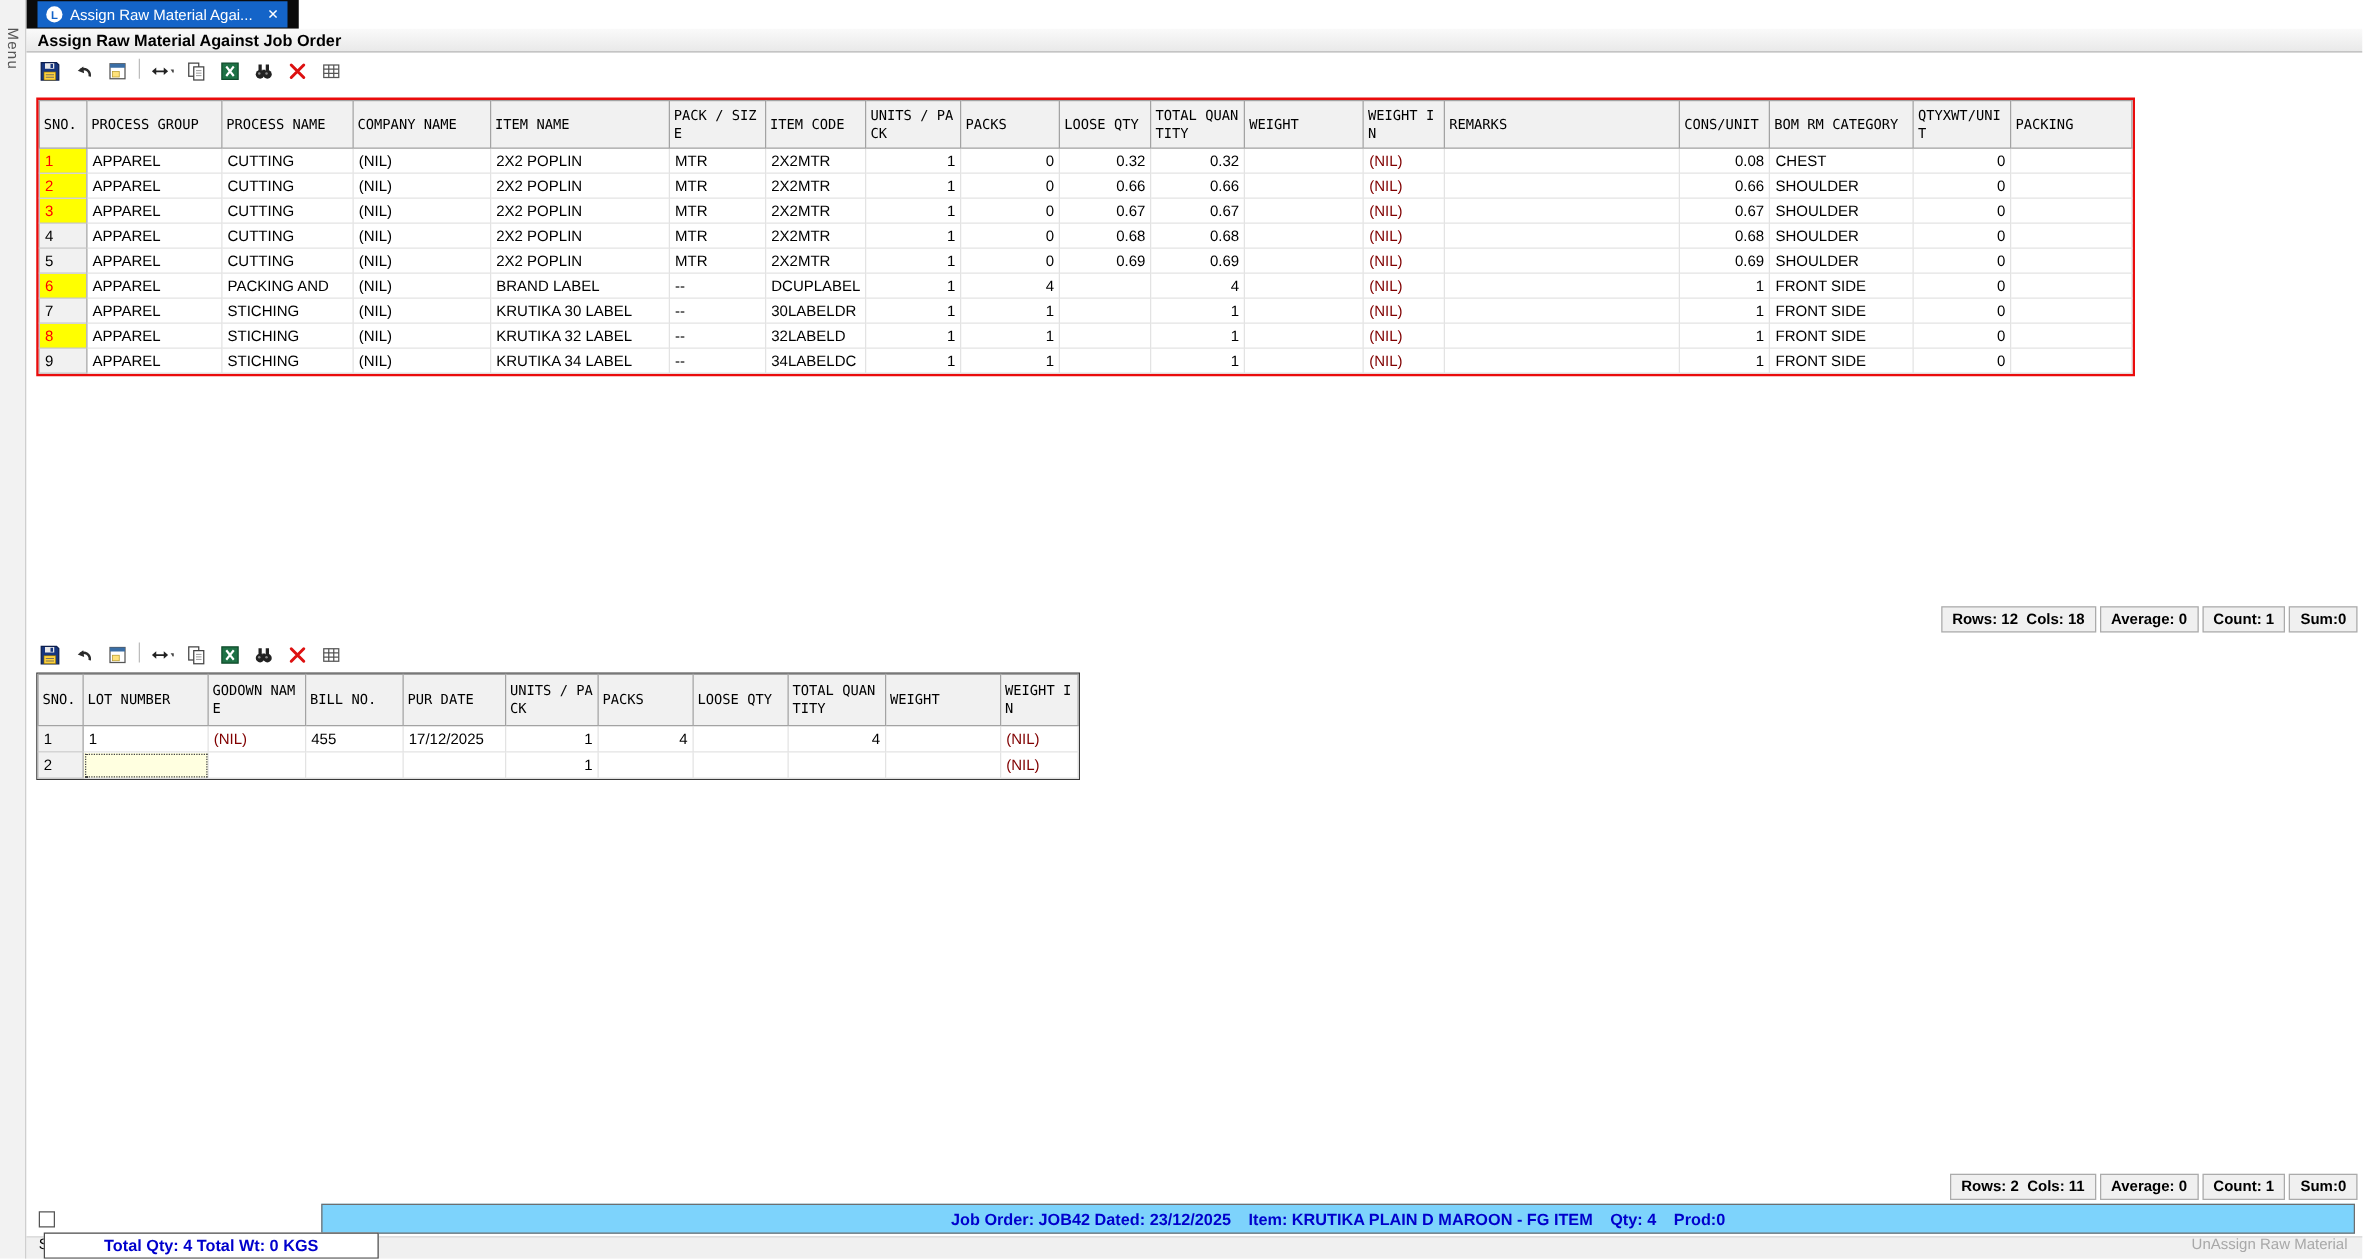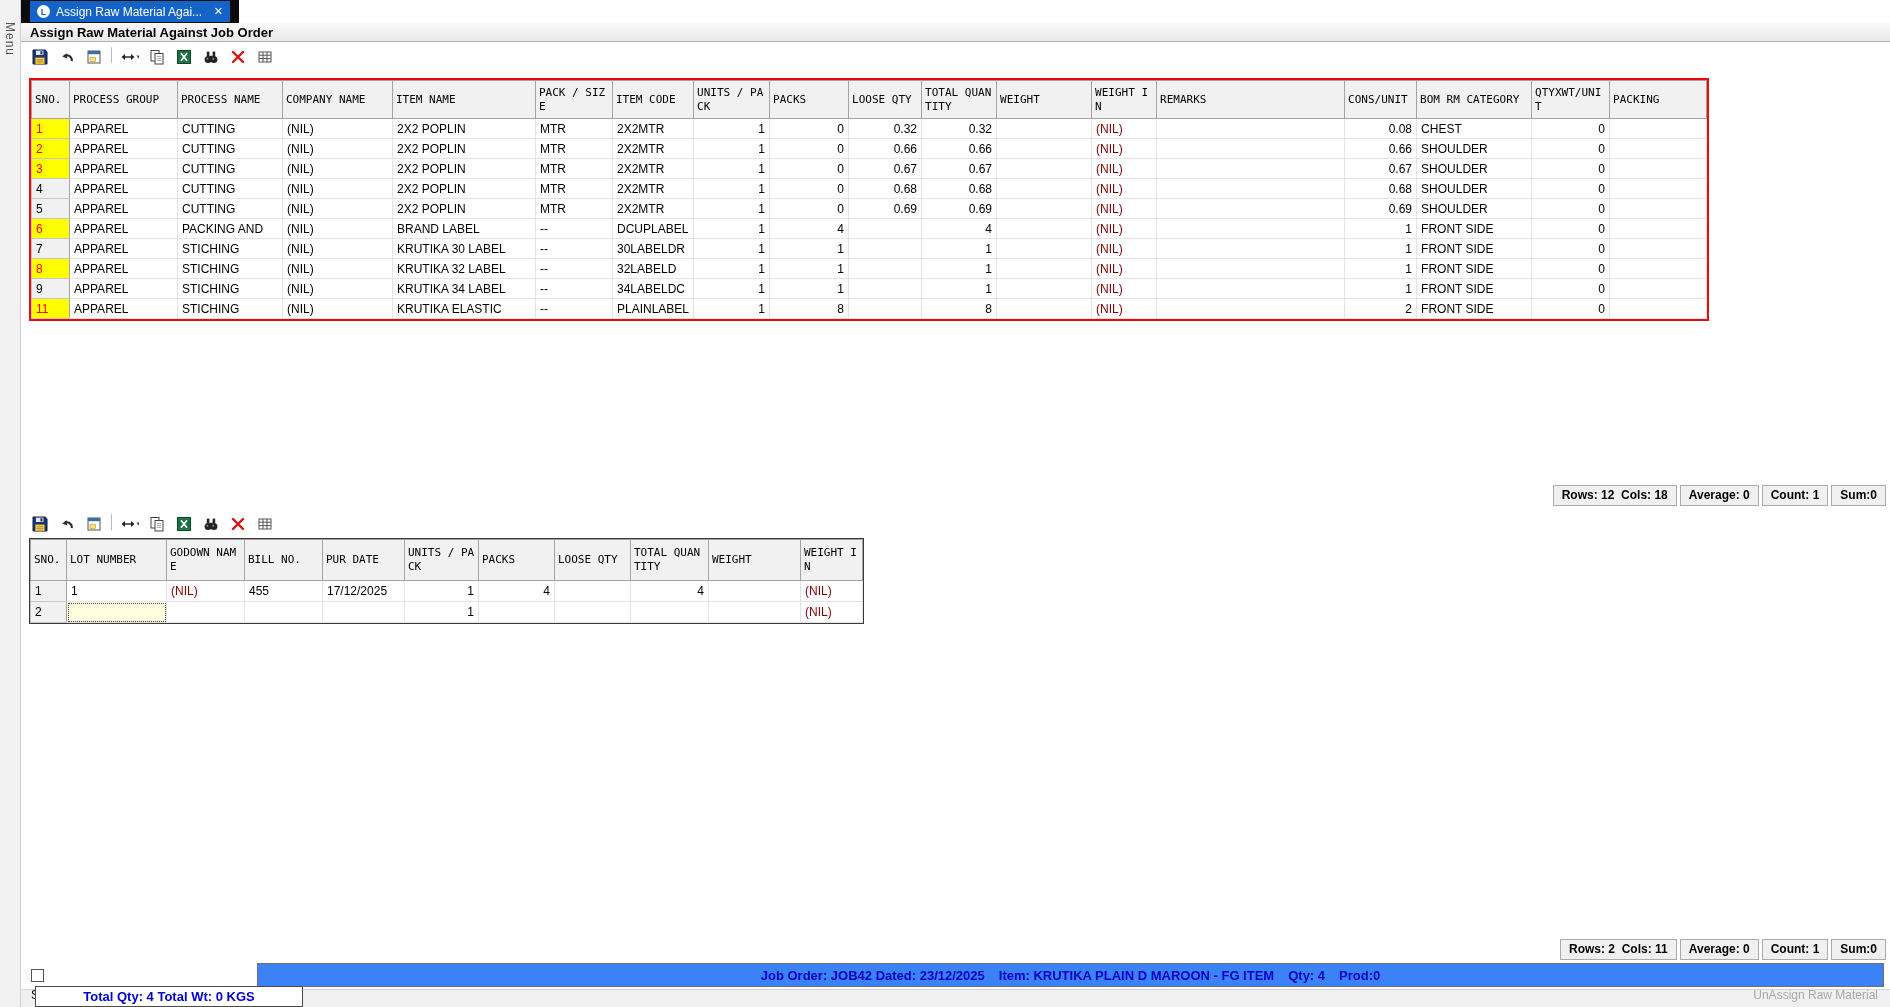--- a/index.html
+++ b/index.html
@@ -48,21 +48,21 @@
   td.maroon { color:#800000; }
   td.focus { background:#ffffe0; outline:1px dotted #444; outline-offset:-2px; }
   
   .statusbar { position:absolute; right:4px; display:flex; font-size:12px; }
   #status1 { top:485px; }
   #status2 { top:939px;text-align:right; }
   .seg { border:1px solid #ababab; background:#f0f0f0; padding:2px 8px 3px; margin-left:3px; white-space:nowrap;font-weight:bold; }
   
   .select-row { position:absolute; left:31px; top:969px; display:flex; gap:6px; font-size:12px;flex-direction:column; }
   .checkbox { width:13px; height:13px; border:1px solid #555; background:#fff; display:inline-block; }
-  .job-bar { position:absolute; left:257px; top:963px; width:1627px; height:24px; background:#3b82f6;
+  .job-bar { position:absolute; left:257px; top:963px; width:1627px; height:24px; background:#7dd3fc;
     border:1px solid #6e6e6e; display:flex; align-items:center; justify-content:center; gap:14px;
     color:#0000cc; font-weight:bold; font-size:13px; white-space:nowrap;text-align:center; }
   .bottom-strip { position:absolute; left:21px; top:989px; width:1869px; height:18px;
     background:#f0f0f0; border-top:1px solid #d6d6d6; }
   .totals-box { position:absolute; left:35px; top:986px; width:268px; height:21px; background:#fff;
     border:1px solid #4a4a4a; display:flex; align-items:center; justify-content:center;
     color:#0000cc; font-weight:bold; font-size:13px; }
   .buttons { position:absolute; right:8px; top:988px; height:24px; display:flex; align-items:center; gap:16px; font-size:12px;flex-direction:column; }
   .btn-unassign { color:#a8a8a8; padding:0 4px; }
   .save-box { border:2px solid #ea0c0c; padding:1px 27px 2px; background:#f0f0f0; }
@@ -440,40 +440,20 @@
           <td class="num"></td>
           <td class="num">1</td>
           <td></td>
           <td class="maroon">(NIL)</td>
           <td></td>
           <td class="num">1</td>
           <td>FRONT SIDE</td>
           <td class="num">0</td>
           <td></td>
         </tr>
-        <tr class="hl">
-          <td class="sno">11</td>
-          <td>APPAREL</td>
-          <td>STICHING</td>
-          <td>(NIL)</td>
-          <td>KRUTIKA ELASTIC</td>
-          <td>--</td>
-          <td>PLAINLABEL</td>
-          <td class="num">1</td>
-          <td class="num">8</td>
-          <td class="num"></td>
-          <td class="num">8</td>
-          <td></td>
-          <td class="maroon">(NIL)</td>
-          <td></td>
-          <td class="num">2</td>
-          <td>FRONT SIDE</td>
-          <td class="num">0</td>
-          <td></td>
-        </tr>
       </tbody>
     </table>
 </div>
 
 <div class="statusbar" id="status1">
   <span class="seg">Rows: 12&nbsp; Cols: 18</span>
   <span class="seg">Average: 0</span>
   <span class="seg">Count: 1</span>
   <span class="seg">Sum:0</span>
 </div>

